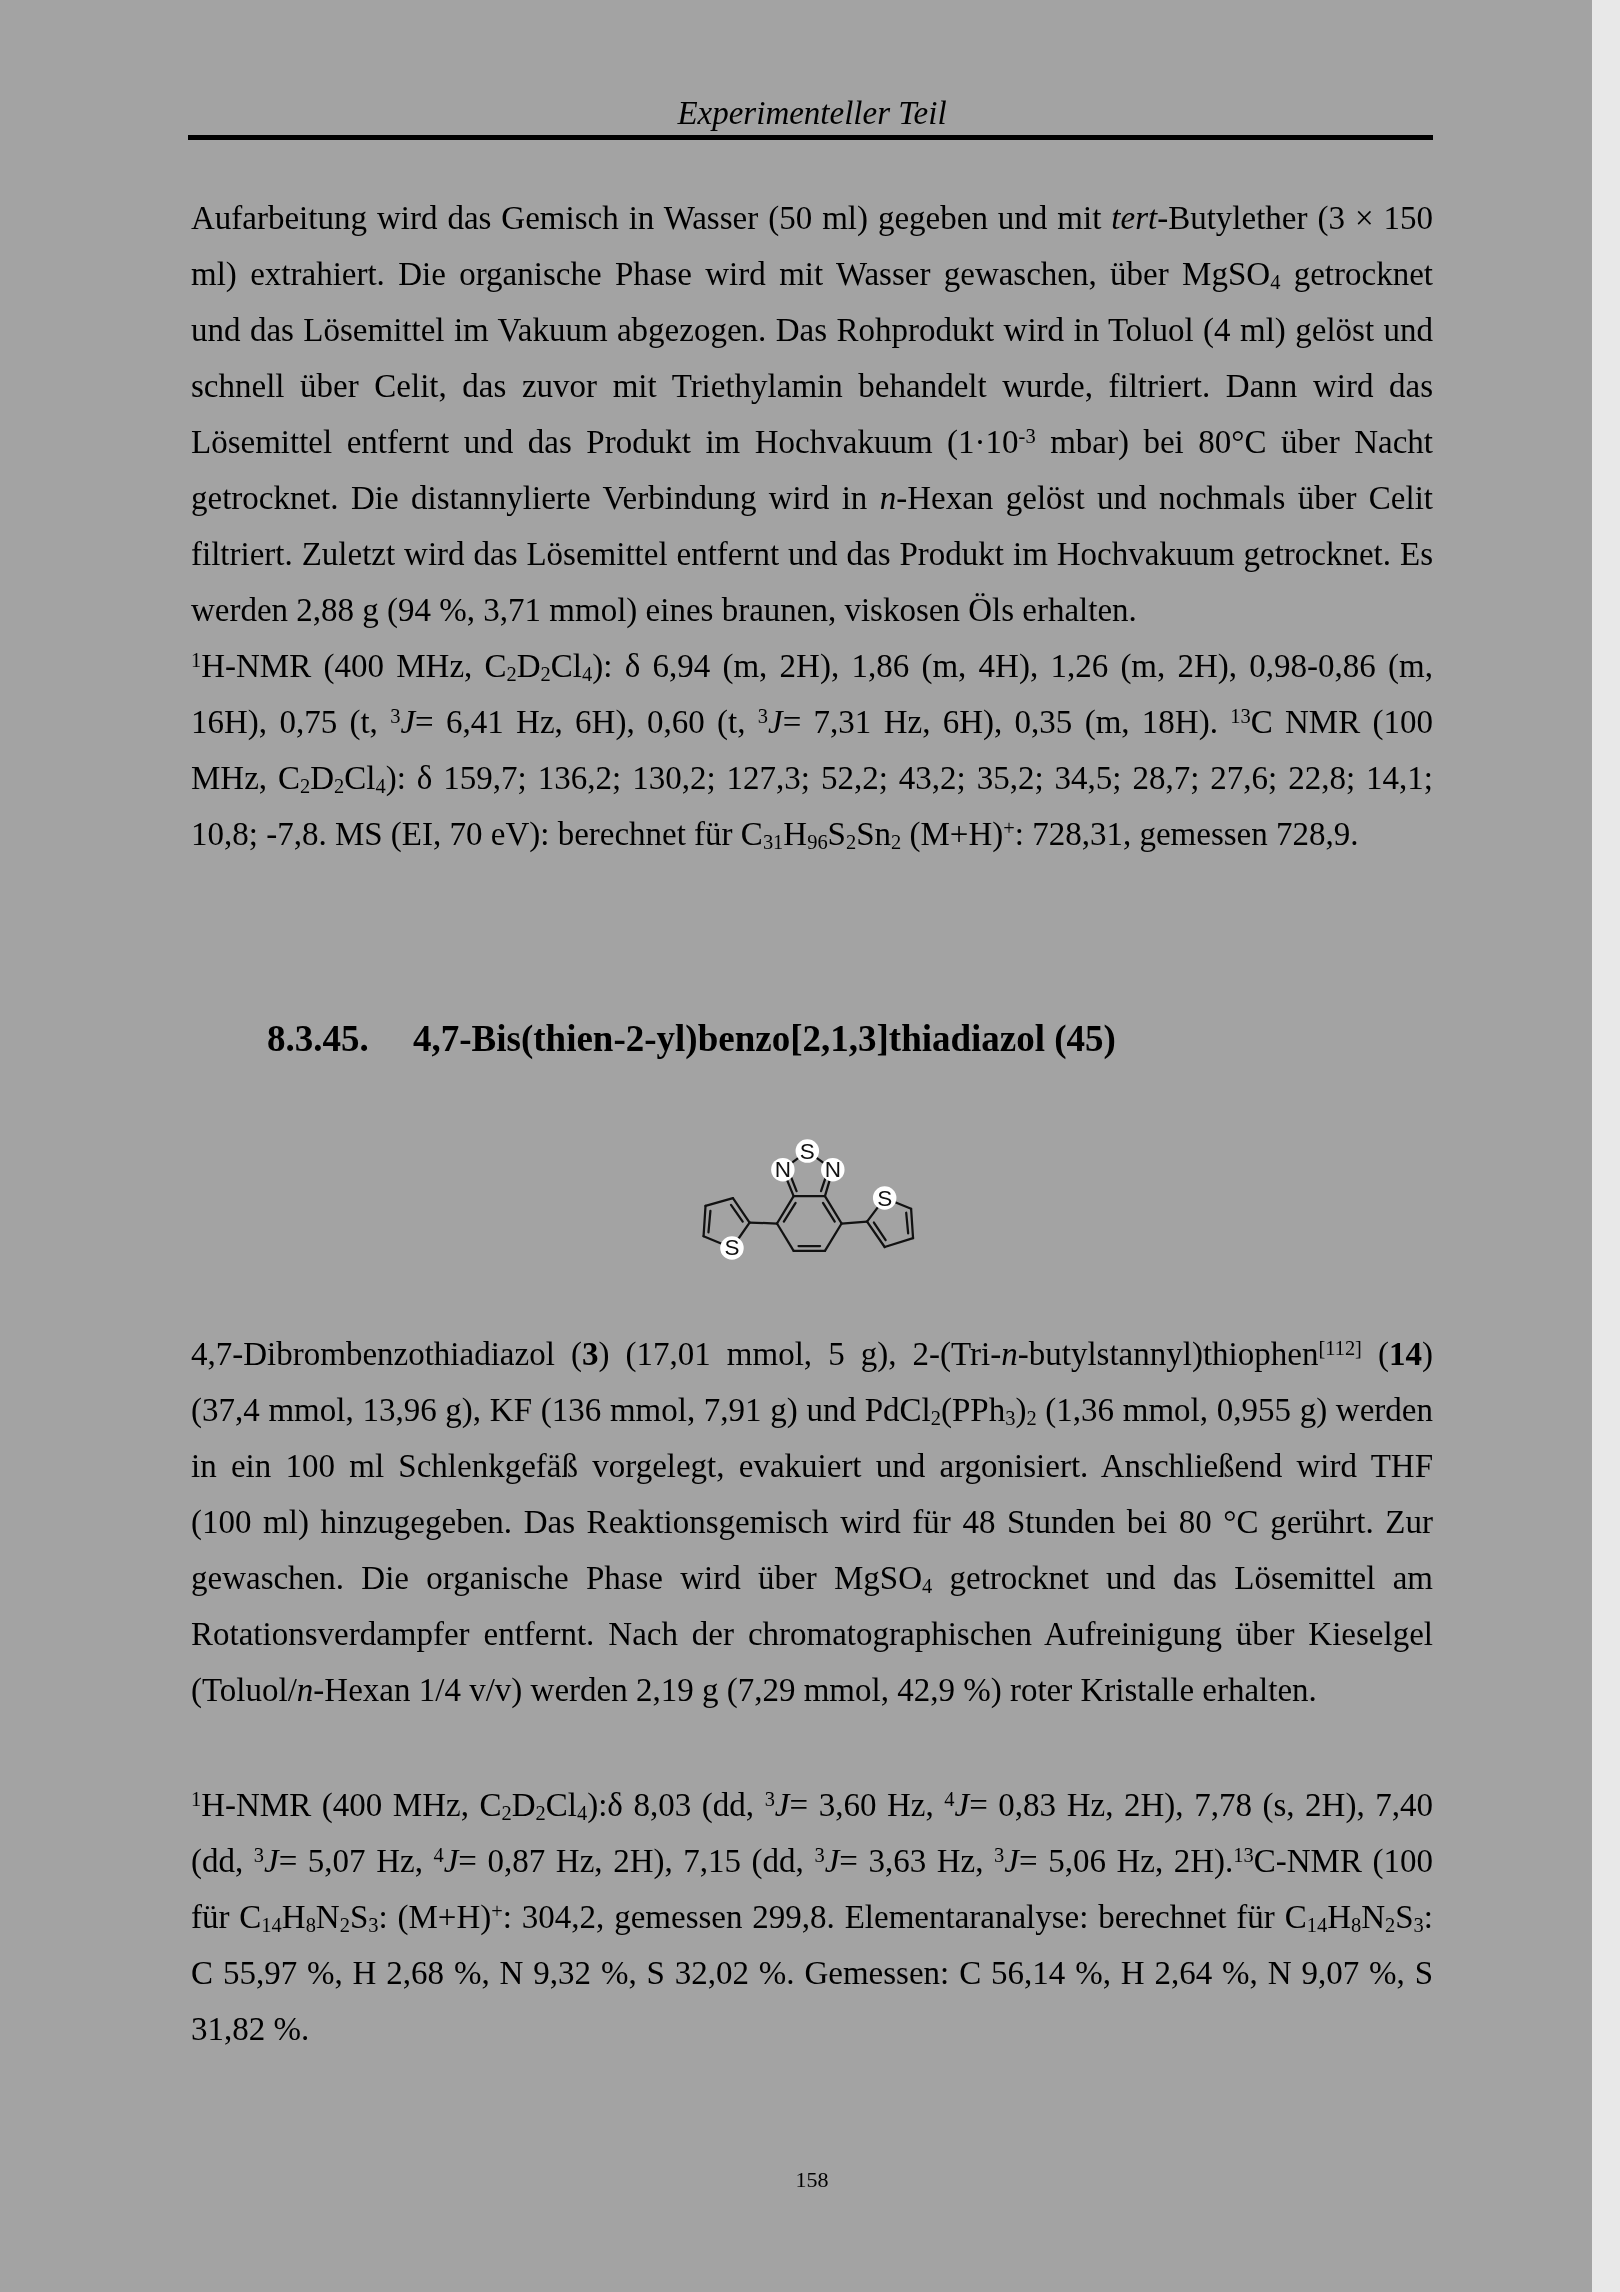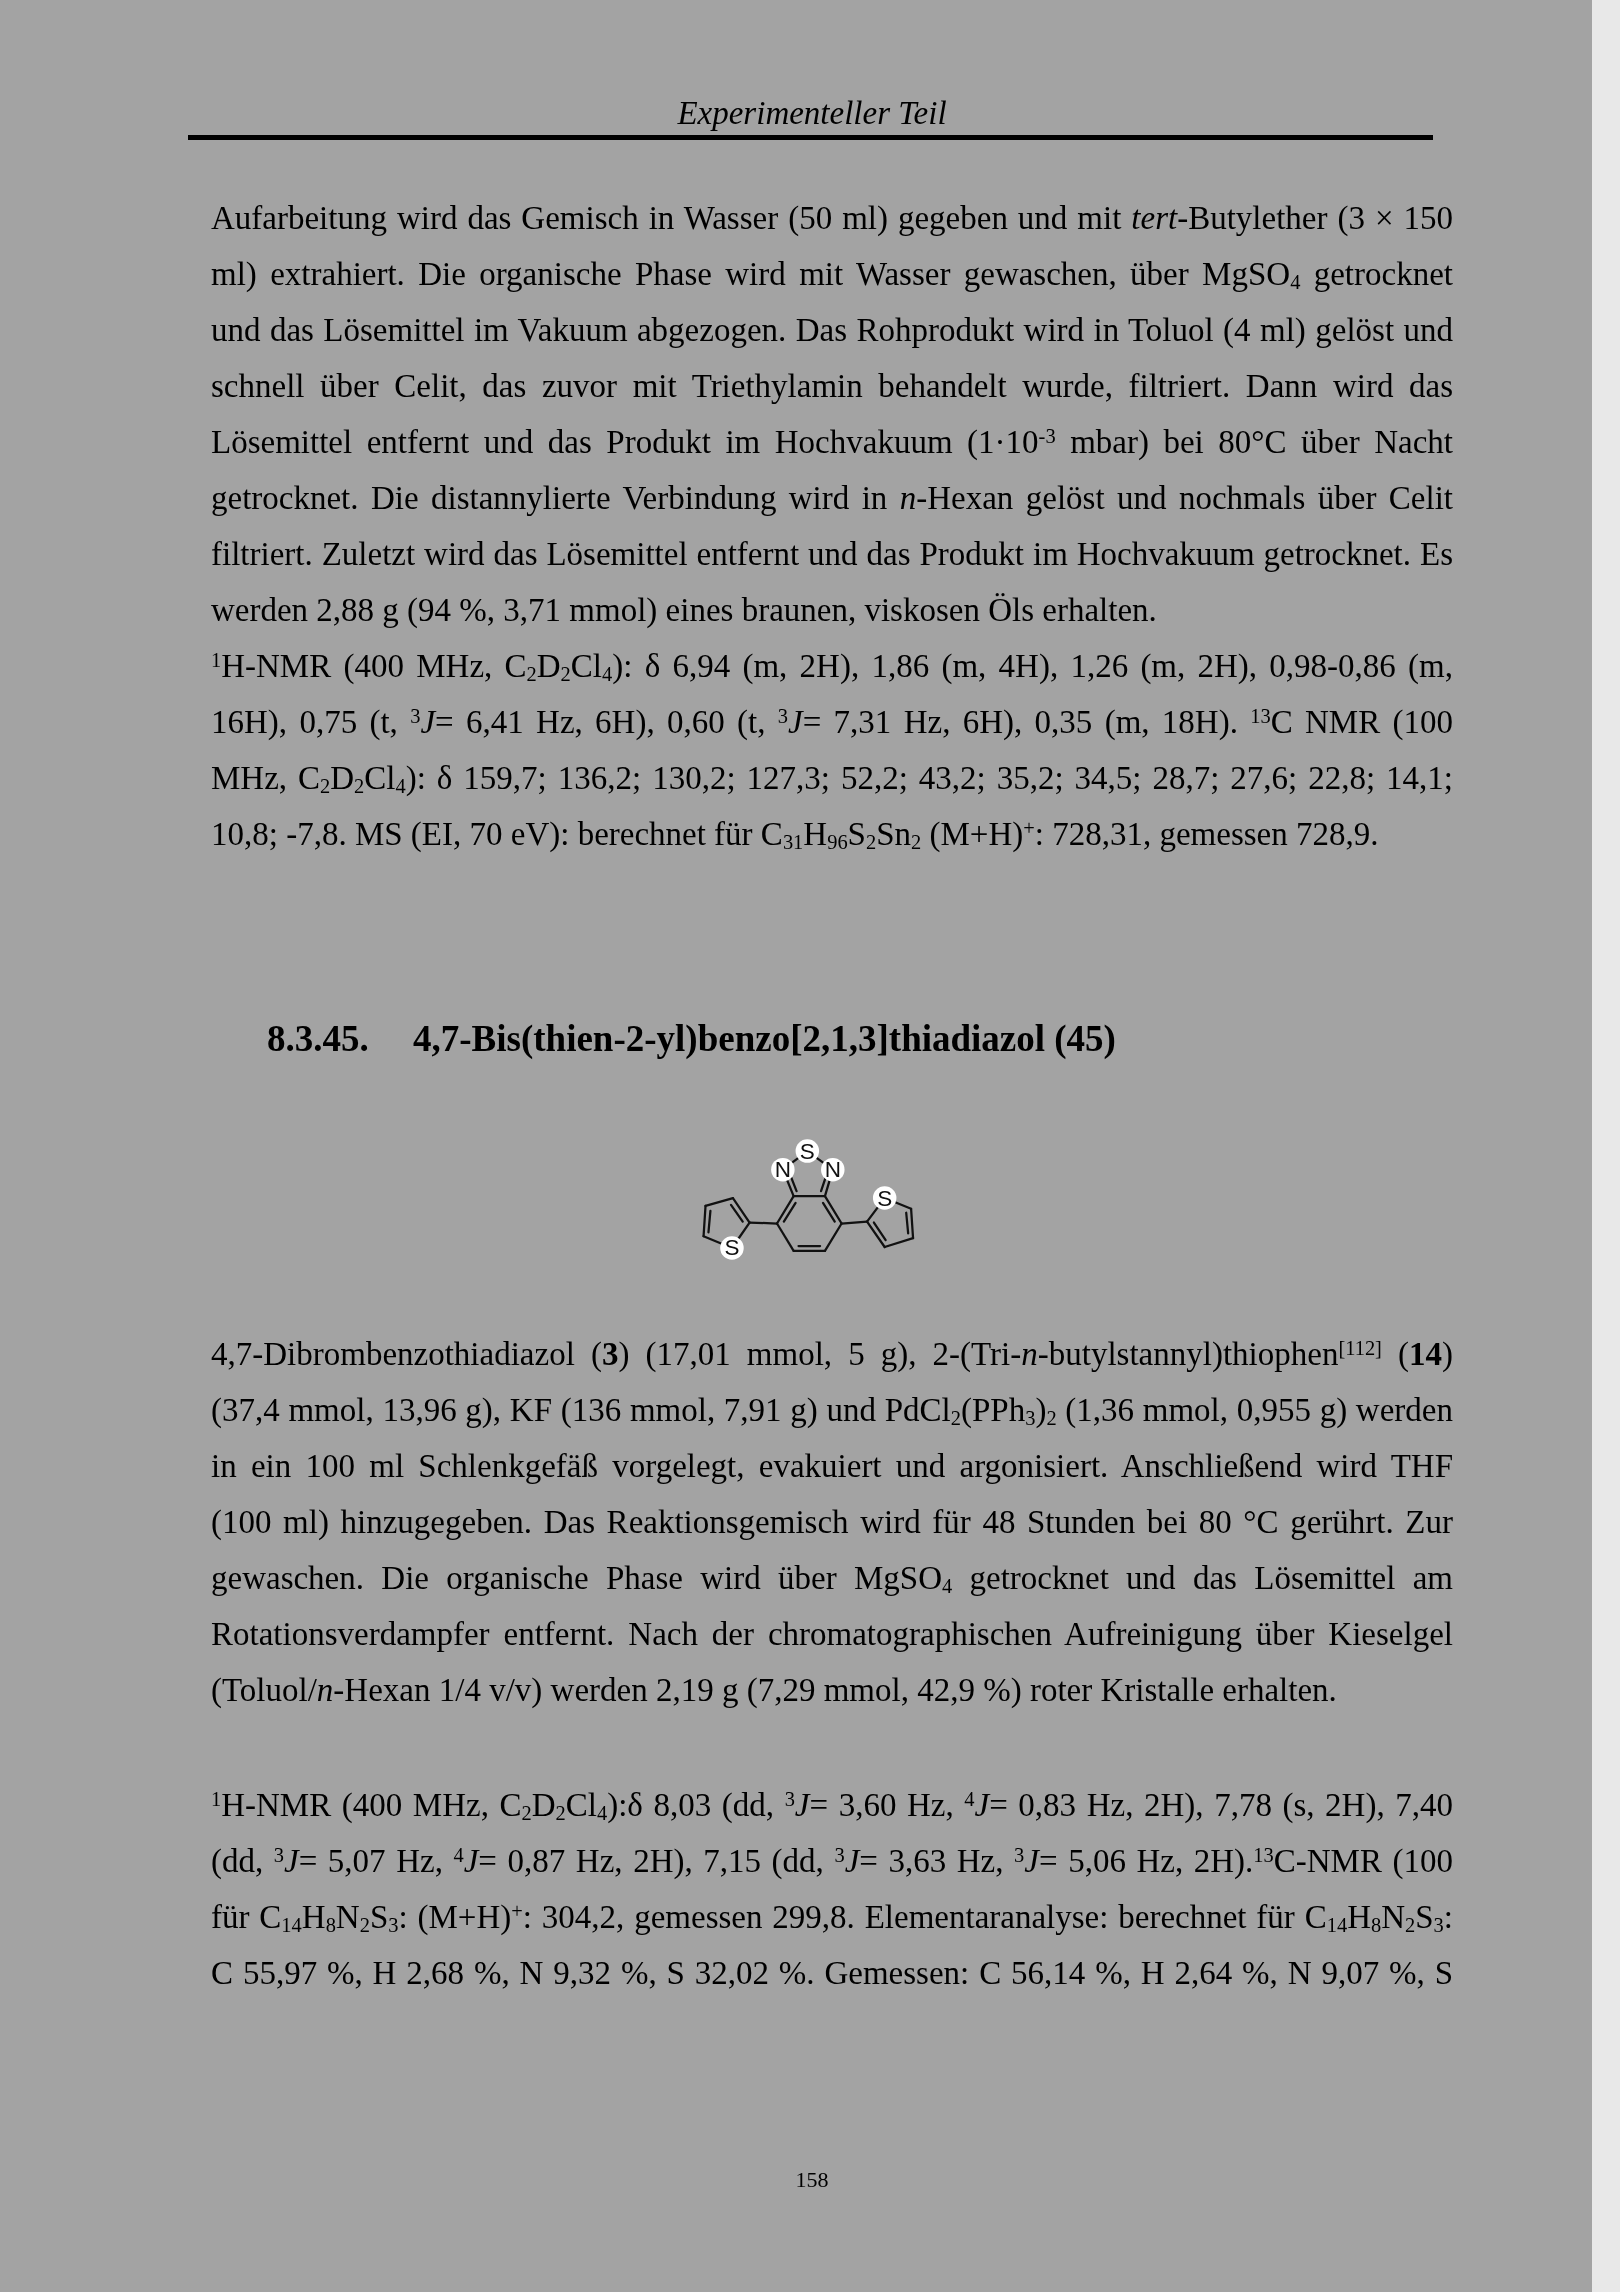--- a/index.html
+++ b/index.html
@@ -30,21 +30,20 @@
     width: 1245px;
     height: 4.9px;
     background: #000;
   }
   .para {
     position: absolute;
     left: 191px;
     width: 1242px;
     font-size: 33px;
     line-height: 56px;
-    margin-left: 20px;
   }
   .text-line {
     height: 56px;
     text-align: justify;
     text-align-last: justify;
     white-space: normal;
   }
   .text-line.last {
     text-align-last: left;
   }
@@ -199,18 +198,19 @@
       <div class="text-line">gewaschen. Die organische Phase wird über MgSO<sub>4</sub> getrocknet und das Lösemittel am</div>
       <div class="text-line">Rotationsverdampfer entfernt. Nach der chromatographischen Aufreinigung über Kieselgel</div>
       <div class="text-line last">(Toluol/<i>n</i>-Hexan 1/4 v/v) werden 2,19 g (7,29 mmol, 42,9 %) roter Kristalle erhalten.</div>
     </div>
 
   <div class="para para-nmr2">
       <div class="text-line"><sup>1</sup>H-NMR (400 MHz, C<sub>2</sub>D<sub>2</sub>Cl<sub>4</sub>):δ 8,03 (dd, <sup>3</sup><i>J</i>= 3,60 Hz, <sup>4</sup><i>J</i>= 0,83 Hz, 2H), 7,78 (s, 2H), 7,40</div>
       <div class="text-line">(dd, <sup>3</sup><i>J</i>= 5,07 Hz, <sup>4</sup><i>J</i>= 0,87 Hz, 2H), 7,15 (dd, <sup>3</sup><i>J</i>= 3,63 Hz, <sup>3</sup><i>J</i>= 5,06 Hz, 2H).<sup>13</sup>C-NMR (100</div>
       <div class="text-line">für C<sub>14</sub>H<sub>8</sub>N<sub>2</sub>S<sub>3</sub>: (M+H)<sup>+</sup>: 304,2, gemessen 299,8. Elementaranalyse: berechnet für C<sub>14</sub>H<sub>8</sub>N<sub>2</sub>S<sub>3</sub>:</div>
       <div class="text-line">C 55,97 %, H 2,68 %, N 9,32 %, S 32,02 %. Gemessen: C 56,14 %, H 2,64 %, N 9,07 %, S</div>
+      <div class="text-line last">31,82 %.</div>
     </div>
 
   <div class="page-number">158</div>
 
 </div>
 
 
 </body></html>

